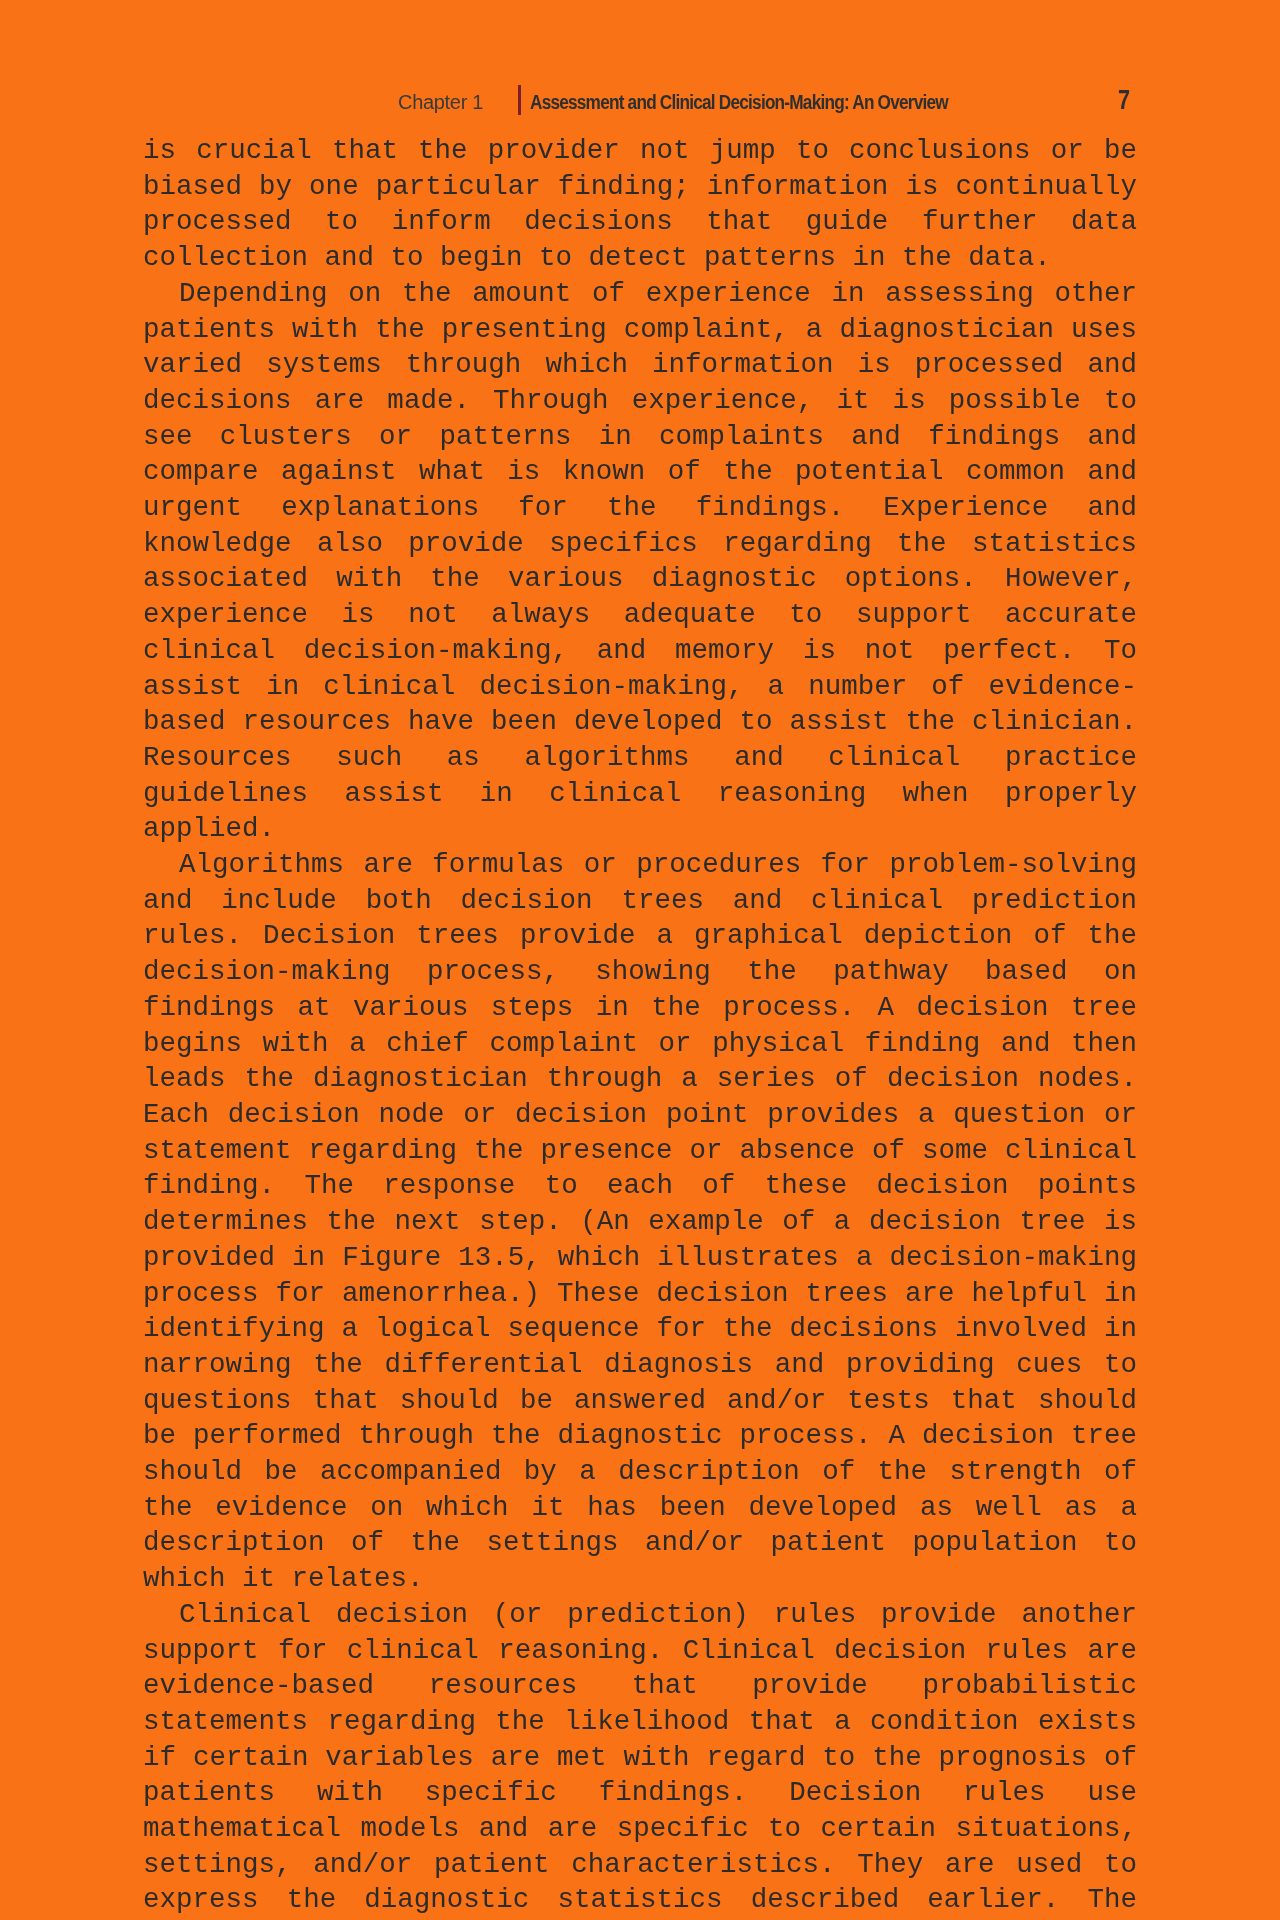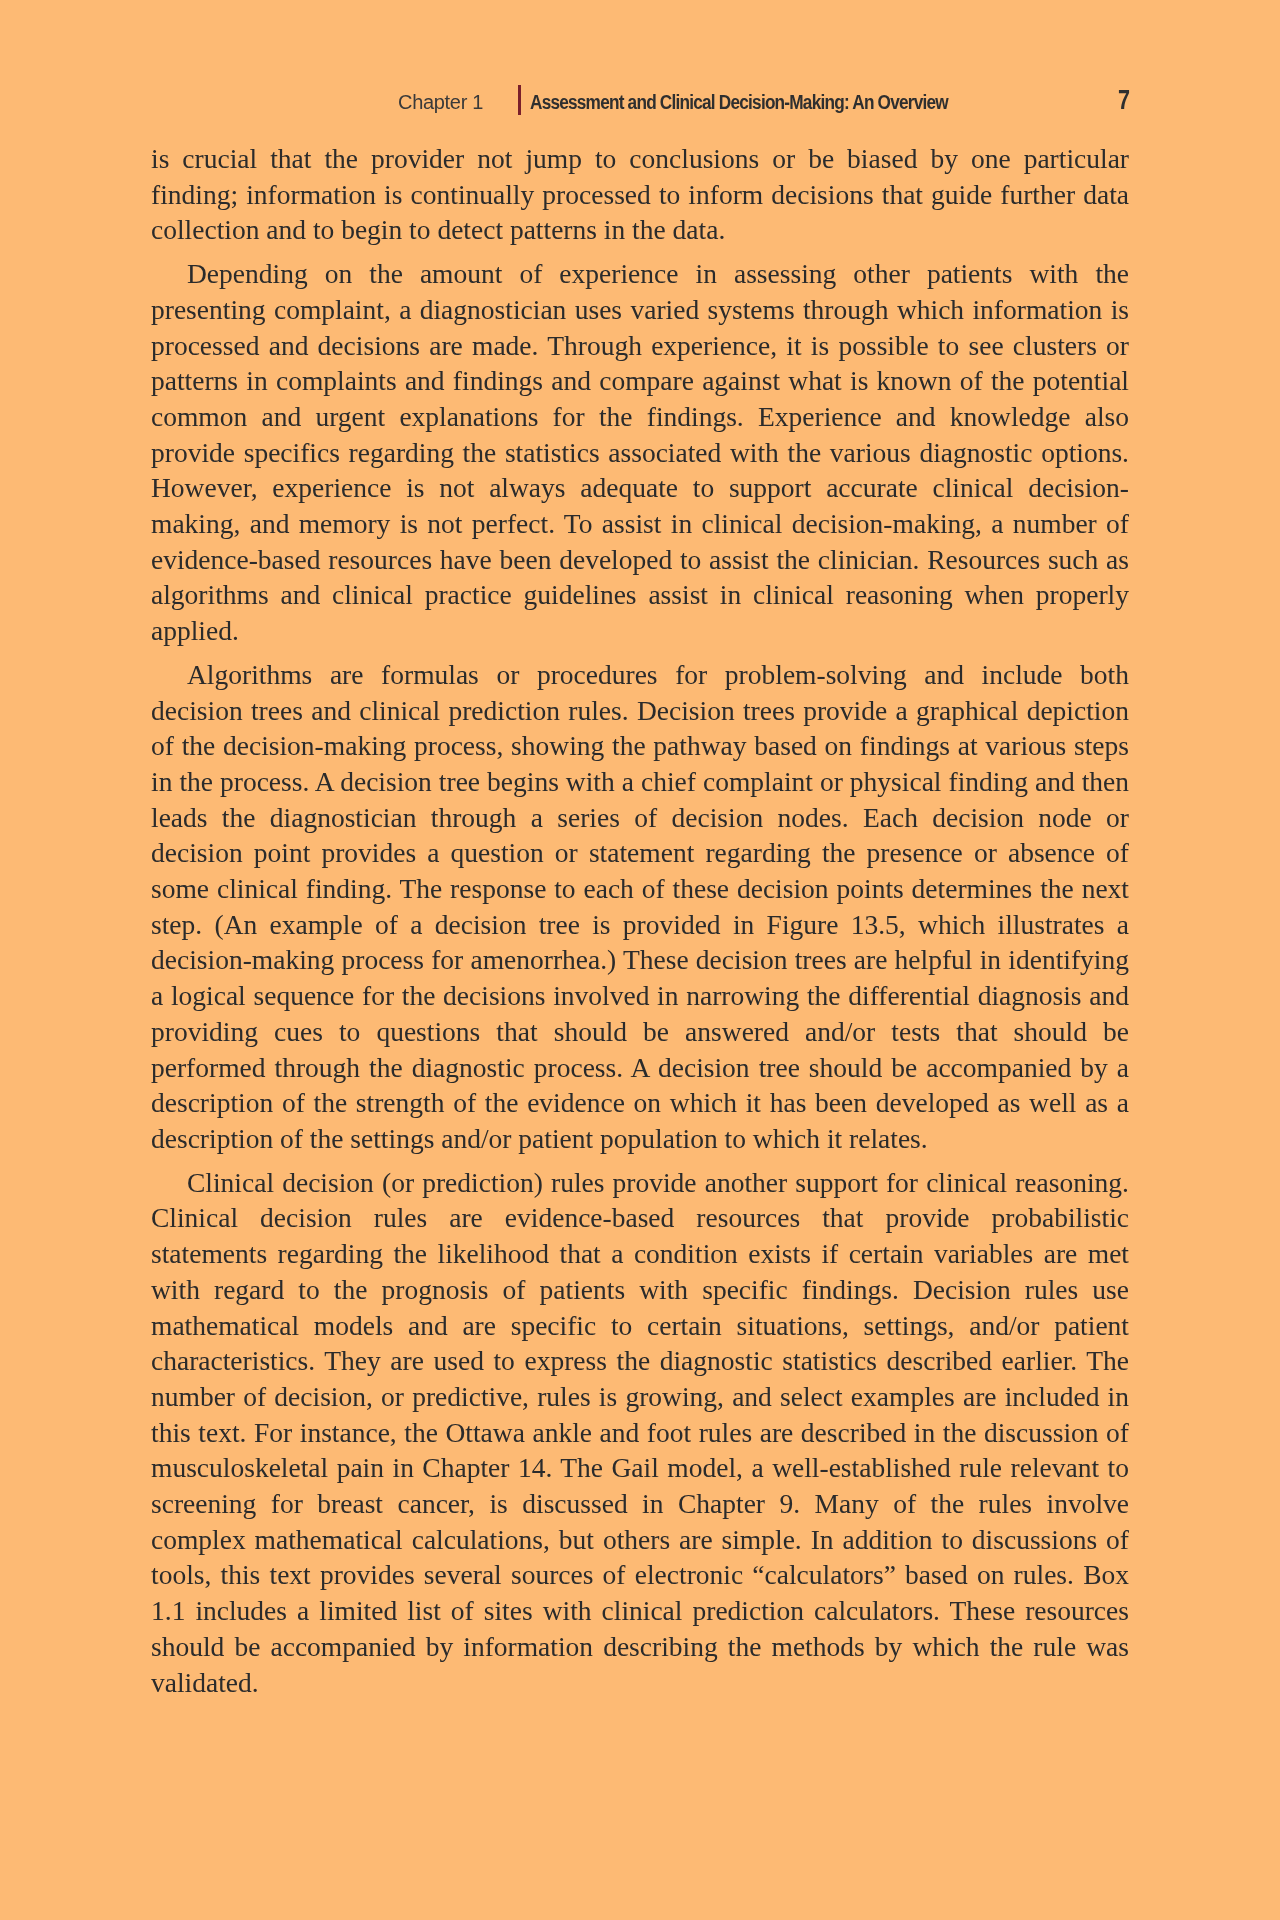--- a/index.html
+++ b/index.html
@@ -1,17 +1,17 @@
 <!DOCTYPE html>
 <html><head>
 <meta charset="utf-8">
 <style>
   html, body { margin: 0; padding: 0; background: #ffffff; }
   body { width: 1280px; height: 1920px; position: relative; overflow: hidden; }
-  .page { position: absolute; left: 0; top: 0; width: 1280px; height: 1920px; background: #fdba74; }
+  .page { position: absolute; left: 0; top: 0; width: 1280px; height: 1920px; background: #f97316; }
 
   .running-head {
     position: absolute; top: 85px; left: 0; width: 1280px; height: 40px;
   }
   .rh-chapter {
     position: absolute; left: 398px; top: 6px;
     font-family: "Liberation Sans", sans-serif; font-size: 20px; color: #3a3a3a;
     letter-spacing: -0.3px;
   }
   .rh-bar {
@@ -26,21 +26,21 @@
     position: absolute; left: 1118px; top: 0px;
     font-family: "Liberation Sans", sans-serif; font-weight: bold; font-size: 27px; color: #2f2f2f;
     transform: scaleX(0.8); transform-origin: left center;
   }
 
   .body-text {
     position: absolute; left: 143px; top: 133px; width: 994px;
     font-family: "Liberation Serif", serif; font-size: 27.5px; line-height: 35.7px; color: #2b2b2b;
     text-align: justify; hyphens: manual;
   }
-  .body-text p { margin: 8px; text-indent: 36px; }
+  .body-text p { margin: 0; text-indent: 36px; font-family: Liberation Mono, monospace; }
   .body-text p.no-indent { text-indent: 0; }
 </style>
 </head>
 <body>
 
 <div class="page">
   <div class="running-head">
     <span class="rh-chapter">Chapter 1</span>
     <span class="rh-bar"></span>
     <span class="rh-title">Assessment and Clinical Decision-Making: An Overview</span>

